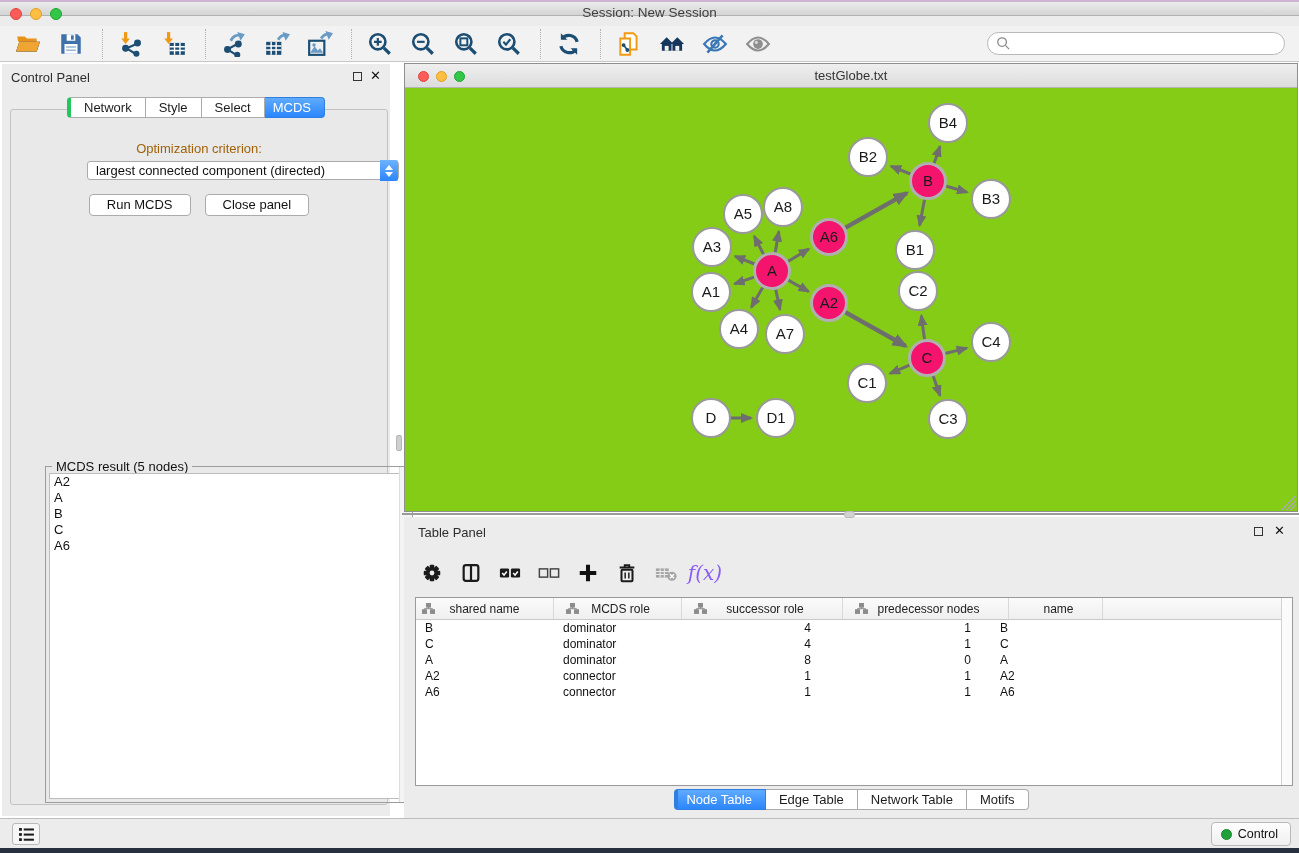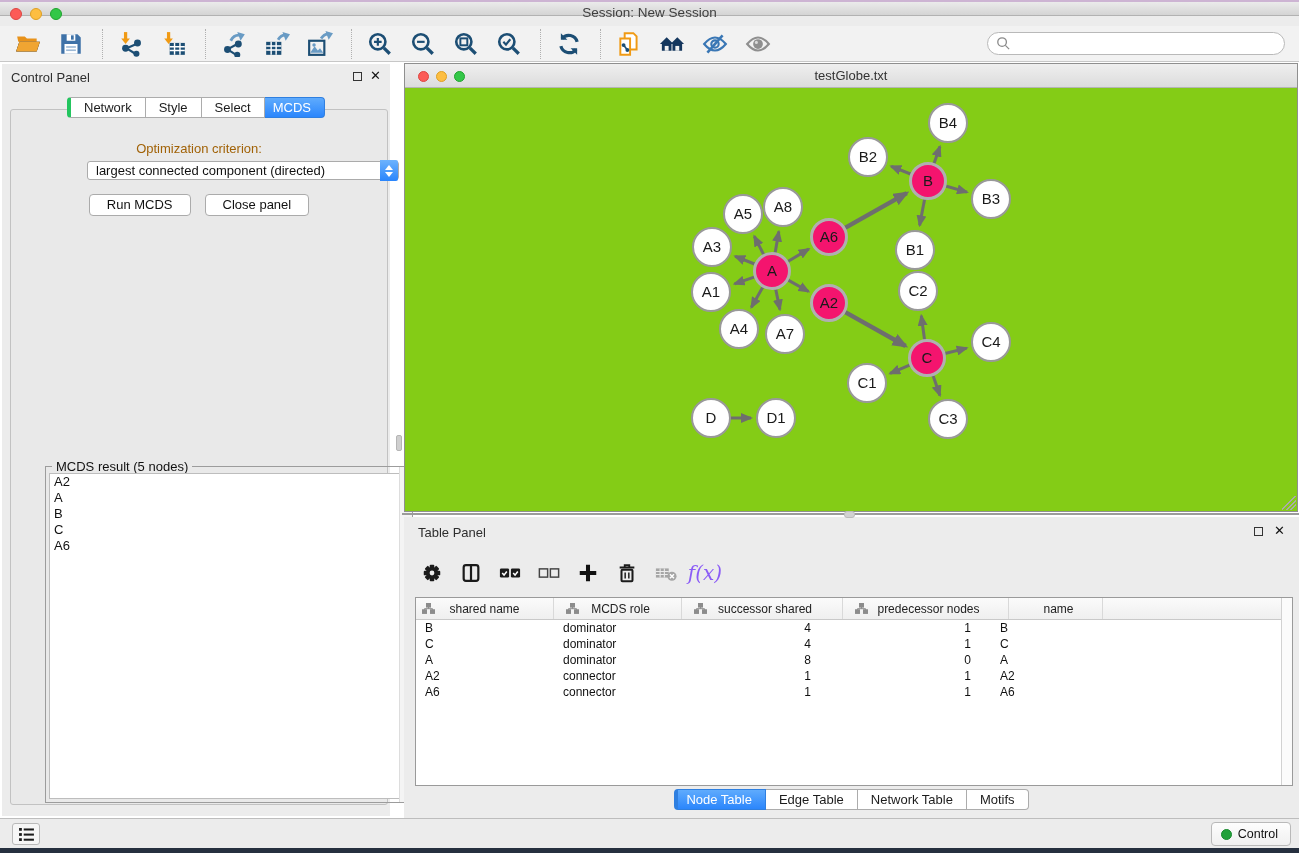--- a/index.html
+++ b/index.html
@@ -565,21 +565,21 @@
               </div>
               <div class="th" style="width: 155px;">
                 <svg class="colicon" width="13" height="11" viewBox="0 0 13 11">
                   <g fill="#8c8c8c" stroke="#8c8c8c">
                     <rect x="4.5" y="0.5" width="4" height="3.6"></rect>
                     <rect x="0.5" y="6.8" width="4" height="3.6"></rect>
                     <rect x="8.5" y="6.8" width="4" height="3.6"></rect>
                     <path d="M6.5 4.1v1.6M2.5 6.8V5.7h8v1.1" fill="none" stroke-width="1"></path>
                   </g>
                 </svg>
-                <span>successor shared</span>
+                <span>successor role</span>
               </div>
               <div class="th" style="width: 160px;">
                 <svg class="colicon" width="13" height="11" viewBox="0 0 13 11">
                   <g fill="#8c8c8c" stroke="#8c8c8c">
                     <rect x="4.5" y="0.5" width="4" height="3.6"></rect>
                     <rect x="0.5" y="6.8" width="4" height="3.6"></rect>
                     <rect x="8.5" y="6.8" width="4" height="3.6"></rect>
                     <path d="M6.5 4.1v1.6M2.5 6.8V5.7h8v1.1" fill="none" stroke-width="1"></path>
                   </g>
                 </svg>

